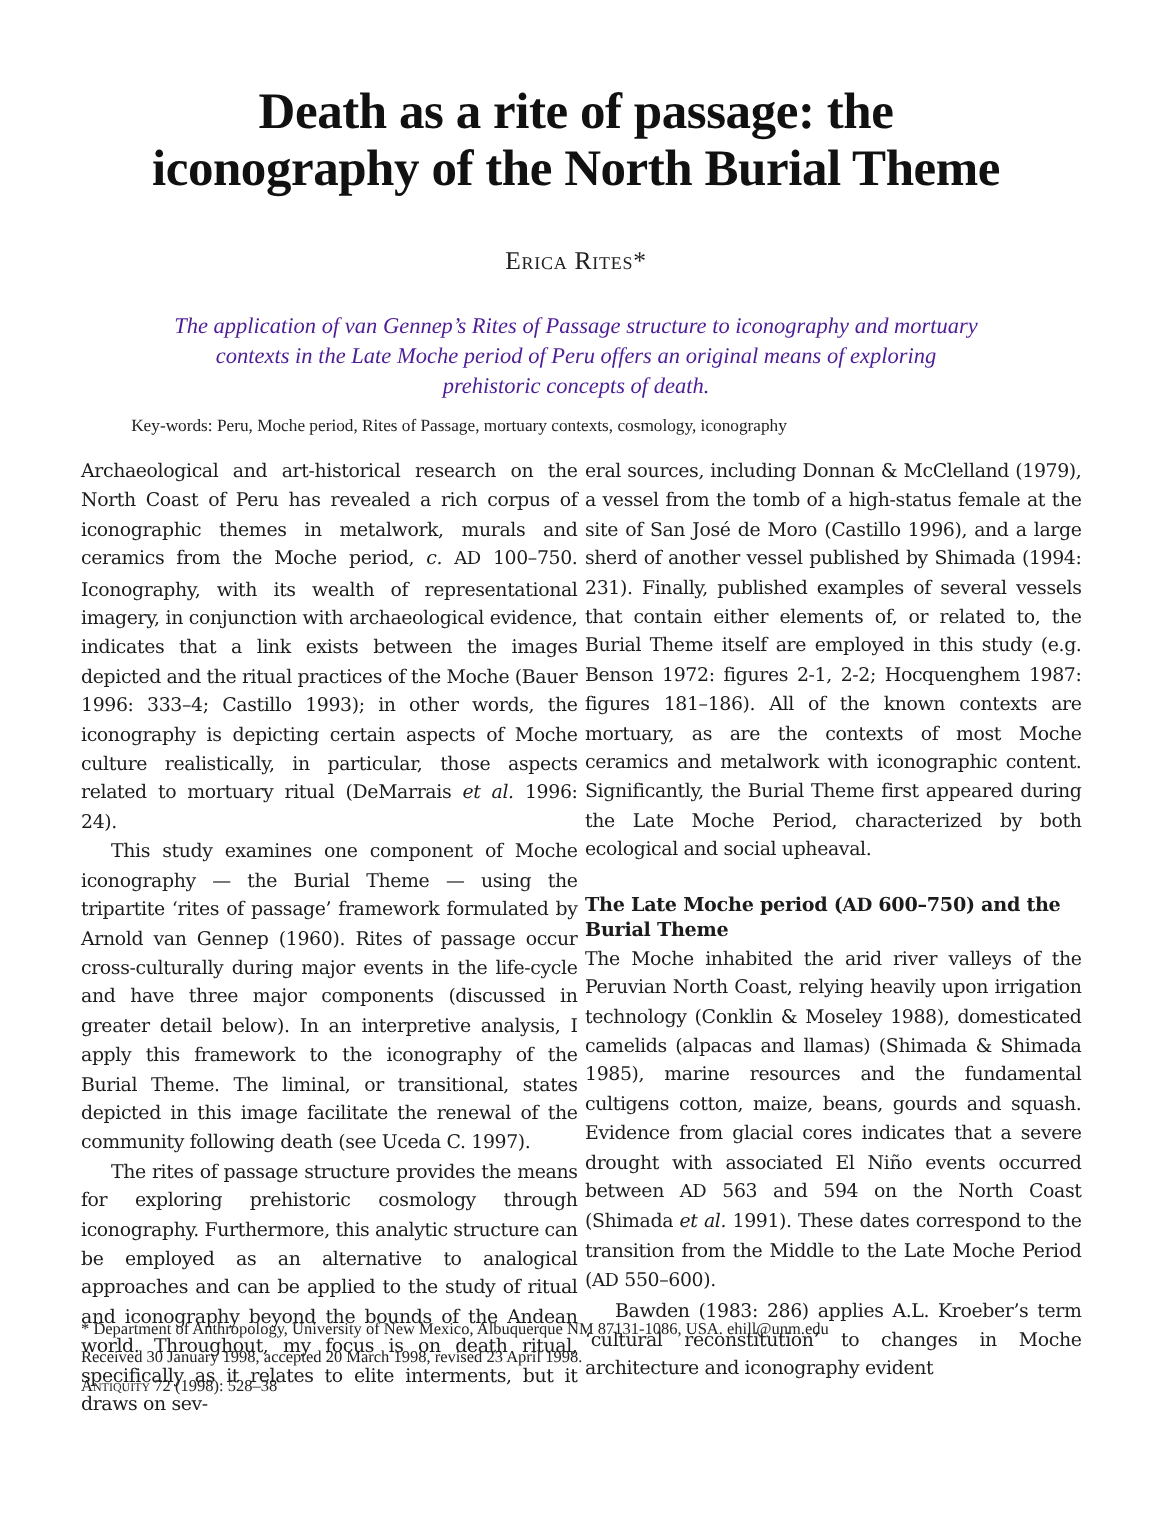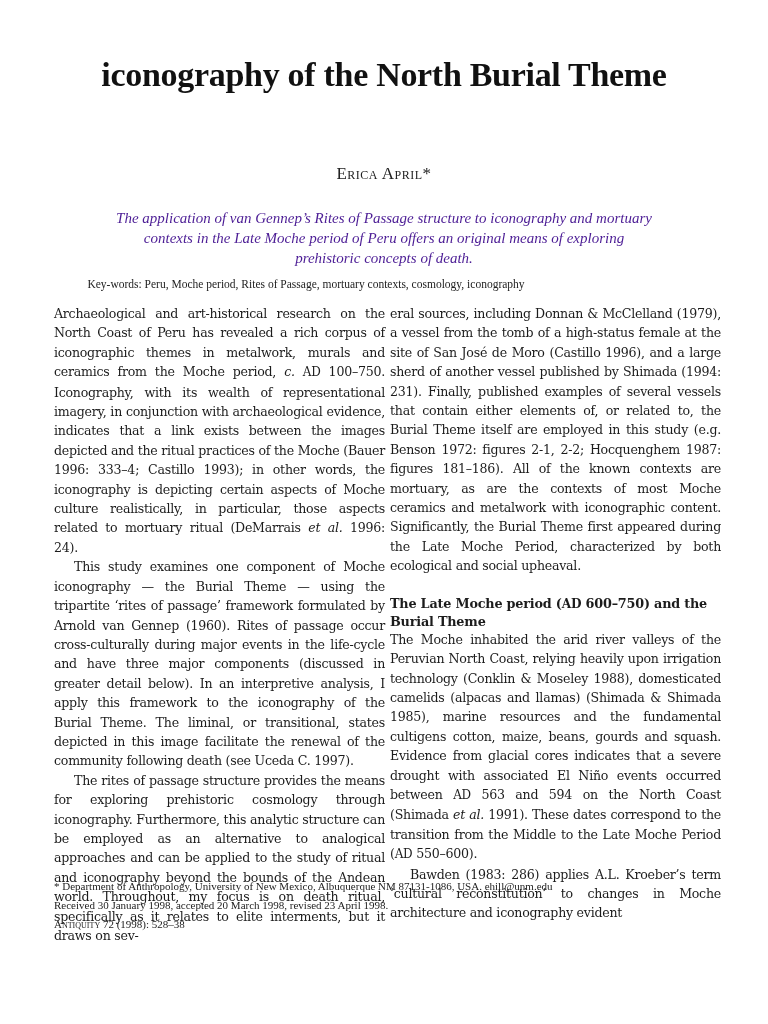--- a/index.html
+++ b/index.html
@@ -45,24 +45,25 @@
     position: absolute; left: 54px; top: 877px; width: 680px;
     font-family: "Liberation Serif", serif; font-size: 11px; line-height: 19px; color: #222;
   }
   .footer div { white-space: nowrap; }
   .sc2 { font-variant: small-caps; }
 </style>
 </head>
 <body>
 
 <div class="title">
+  <span>Death as a rite of passage: the</span>
   <span>iconography of the North Burial Theme</span>
 </div>
 
-<div class="author">Erica April*</div>
+<div class="author">Erica Rites*</div>
 
 <div class="abstract">
   <div>The application of van Gennep’s Rites of Passage structure to iconography and mortuary</div>
   <div>contexts in the Late Moche period of Peru offers an original means of exploring</div>
   <div>prehistoric concepts of death.</div>
 </div>
 
 <div class="keywords">Key-words: Peru, Moche period, Rites of Passage, mortuary contexts, cosmology, iconography</div>
 
 <div class="col left">

